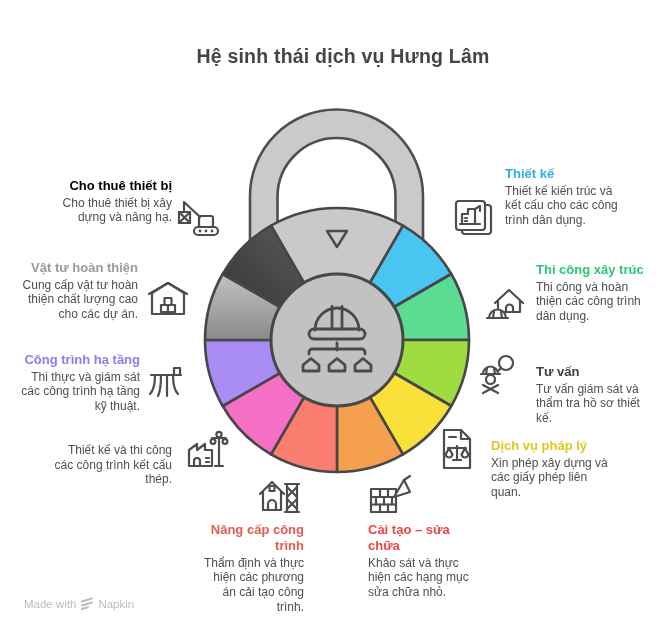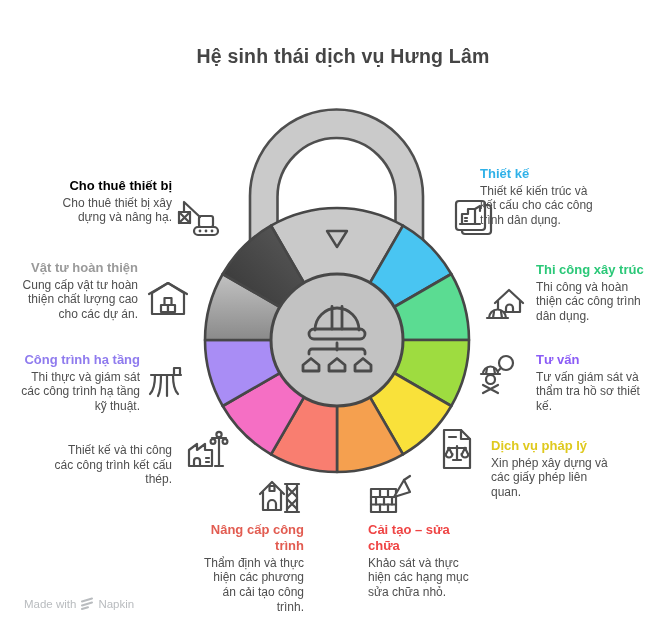--- a/index.html
+++ b/index.html
@@ -193,30 +193,30 @@
     <div class="t" style="color: #ef4444;">Cải tạo – sửa chữa</div>
     <div class="d">Khảo sát và thực hiện các hạng mục sửa chữa nhỏ.</div>
   </div>
 
   <div class="item left" style="left:491px;top:438px;width:118px">
     <div class="t" style="color: rgb(223, 201, 30);">Dịch vụ pháp lý</div>
     <div class="d">Xin phép xây dựng và các giấy phép liên quan.</div>
   </div>
 
   <div class="item left" style="left:536px;top:352px;width:110px">
-    <div class="t" style="color: #8b5cf6;">Tư vấn</div>
+    <div class="t" style="color: #404040; margin-top: 12px;">Tư vấn</div>
     <div class="d">Tư vấn giám sát và thẩm tra hồ sơ thiết kế.</div>
   </div>
 
   <div class="item left" style="left:536px;top:262px;width:112px">
     <div class="t" style="color: rgb(43, 200, 120);">Thi công xây trúc</div>
     <div class="d">Thi công và hoàn thiện các công trình dân dụng.</div>
   </div>
 
-  <div class="item left" style="left:480px;top:166px;width:118px">
+  <div class="item left" style="left:505px;top:166px;width:118px">
     <div class="t" style="color: rgb(47, 177, 232);">Thiết kế</div>
     <div class="d">Thiết kế kiến trúc và kết cấu cho các công trình dân dụng.</div>
   </div>
 
   <div class="footer">
     <span>Made with</span>
     <svg width="14" height="13" viewBox="0 0 14 13">
       <path d="M2,4.5 L12,1.5 M2,8.5 L12,5.5 M2,12 L8,10.2" stroke="#b9bcbf" stroke-width="2" stroke-linecap="round" fill="none"></path>
     </svg>
     <span>Napkin</span>

